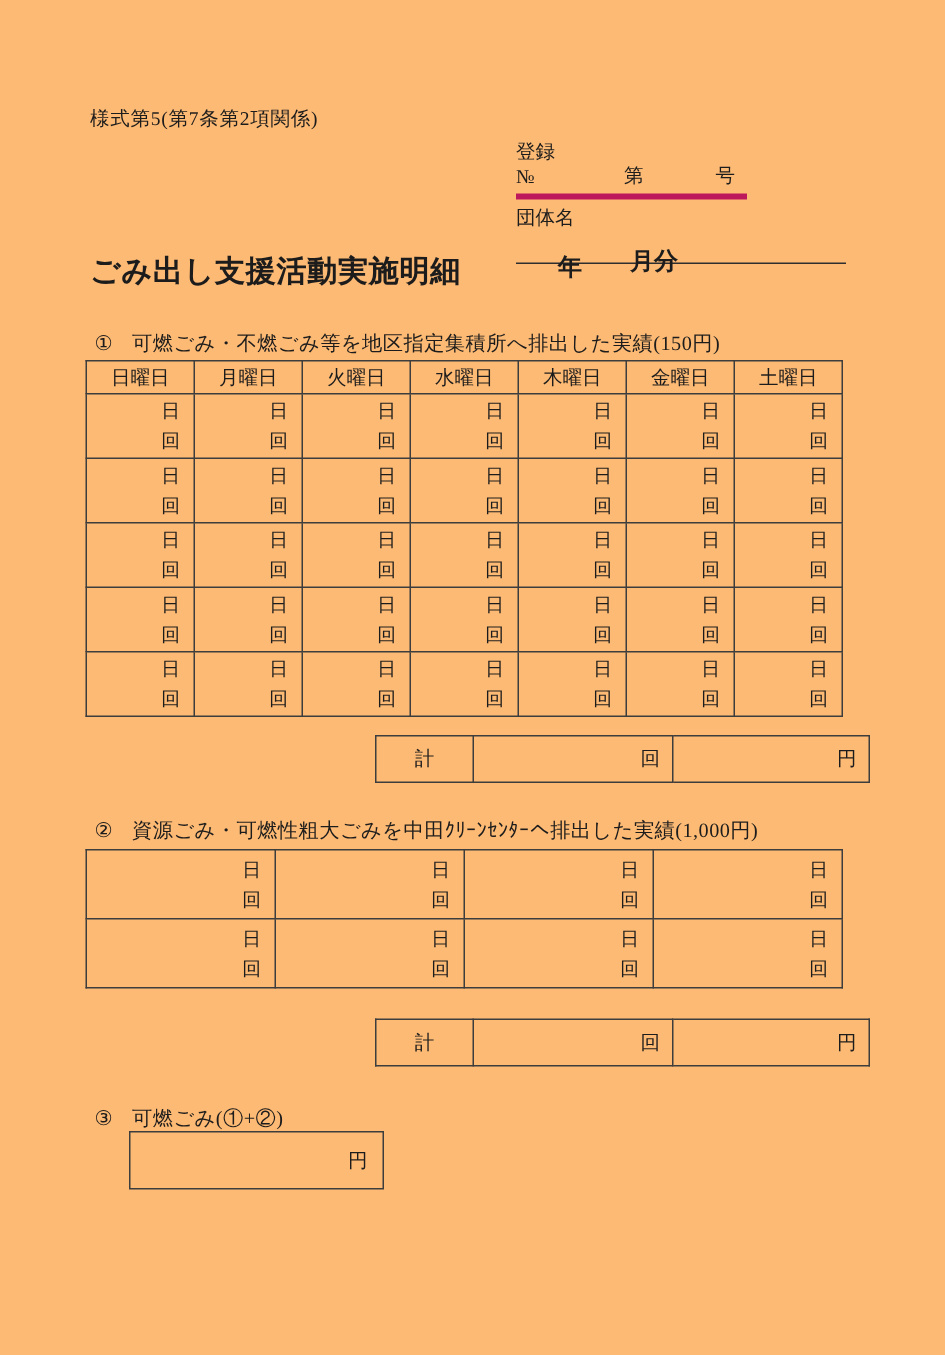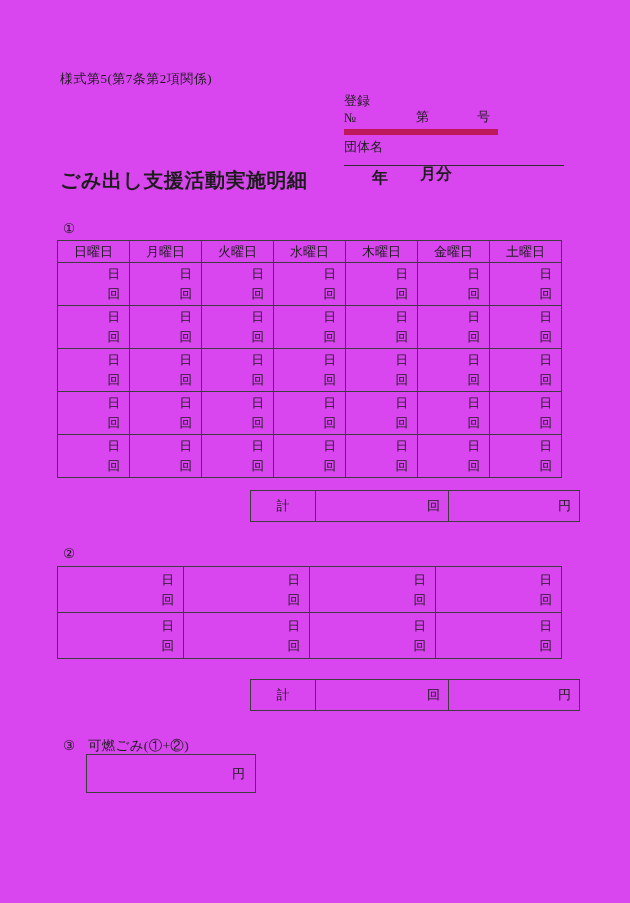--- a/index.html
+++ b/index.html
@@ -1,28 +1,28 @@
 <!DOCTYPE html>
 <html><head>
 <meta charset="utf-8">
 <style>
   html,body{margin:0;padding:0;background:#fafafa;}
   .page{
-    position:relative;width:630px;height:903px;background:#d946ef;
+    position:relative;width:630px;height:903px;background:#fdba74;
     font-family:"Liberation Serif","DejaVu Serif",serif;color:#1c1c1c;
     overflow:hidden;
   }
   .abs{position:absolute;}
   .form-code{left:60px;top:70px;font-size:13px;letter-spacing:.5px;}
   .reg-block{left:344px;top:107px;width:220px;font-size:13px;}
-  .reg-line1{display:flex;align-items:flex-end;width:154px;border-bottom:6px solid #be185d;padding-bottom:3px;height:19px;gap:24px;}
+  .reg-line1{display:flex;align-items:flex-end;width:154px;border-bottom:4px solid #be185d;padding-bottom:3px;height:19px;gap:24px;}
   .reg-prefix{margin-left:14px;}
   .reg-spacer{flex:1;}
   .reg-suffix{margin-right:8px;}
-  .reg-line2{display:flex;align-items:flex-end;width:220px;border-bottom:1px solid #2e2e2e;padding-bottom:9px;height:19px;margin-top:2px;}
+  .reg-line2{display:flex;align-items:flex-end;width:220px;border-bottom:1px solid #2e2e2e;padding-bottom:21px;height:19px;margin-top:2px;}
   .doc-title{left:60px;top:167px;font-size:20px;font-weight:bold;letter-spacing:.5px;}
   .year-label{left:372px;top:168px;font-size:16px;font-weight:bold;}
   .month-label{left:420px;top:164px;font-size:16px;font-weight:bold;}
   .sec-head{font-size:13.5px;display:flex;letter-spacing:.3px;}
   .sec-head .num{width:25px;flex:none;}
   .sec1-head{left:63px;top:220px;width:520px;}
   .sec2-head{left:63px;top:545px;width:540px;}
   .sec3-head{left:63px;top:737px;width:300px;}
   table{border-collapse:collapse;table-layout:fixed;}
   th,td{border:1px solid #3d3d3d;padding:0;}
@@ -61,20 +61,21 @@
       <span>団体名</span>
     </div>
   </div>
 
   <div class="abs doc-title">ごみ出し支援活動実施明細</div>
   <div class="abs year-label">年</div>
   <div class="abs month-label">月分</div>
 
   <div class="abs sec-head sec1-head">
     <span class="num">①</span>
+    <span>可燃ごみ・不燃ごみ等を地区指定集積所へ排出した実績(150円)</span>
   </div>
 
   <table class="abs grid-table">
     <tbody>
         <tr>
           <th>日曜日</th>
           <th>月曜日</th>
           <th>火曜日</th>
           <th>水曜日</th>
           <th>木曜日</th>
@@ -239,20 +240,21 @@
       <tr>
         <td class="tt-label">計</td>
         <td class="tt-count">回</td>
         <td class="tt-amount">円</td>
       </tr>
     </tbody>
   </table>
 
   <div class="abs sec-head sec2-head">
     <span class="num">②</span>
+    <span>資源ごみ・可燃性粗大ごみを中田ｸﾘｰﾝｾﾝﾀｰへ排出した実績(1,000円)</span>
   </div>
 
   <table class="abs grid2-table">
     <tbody>
         <tr>
           <td>
             <div class="unit-line">日</div>
             <div class="unit-line">回</div>
           </td>
           <td>

